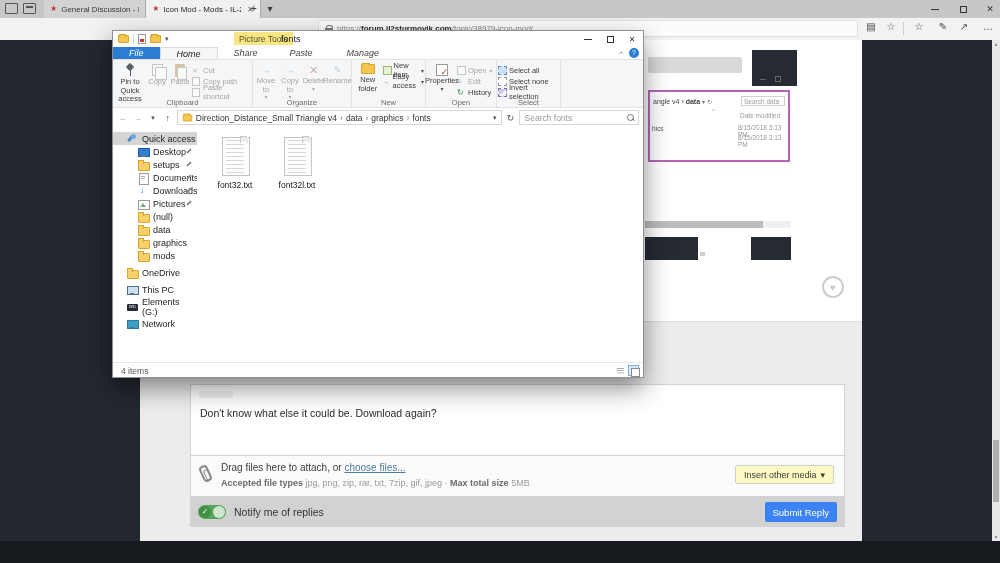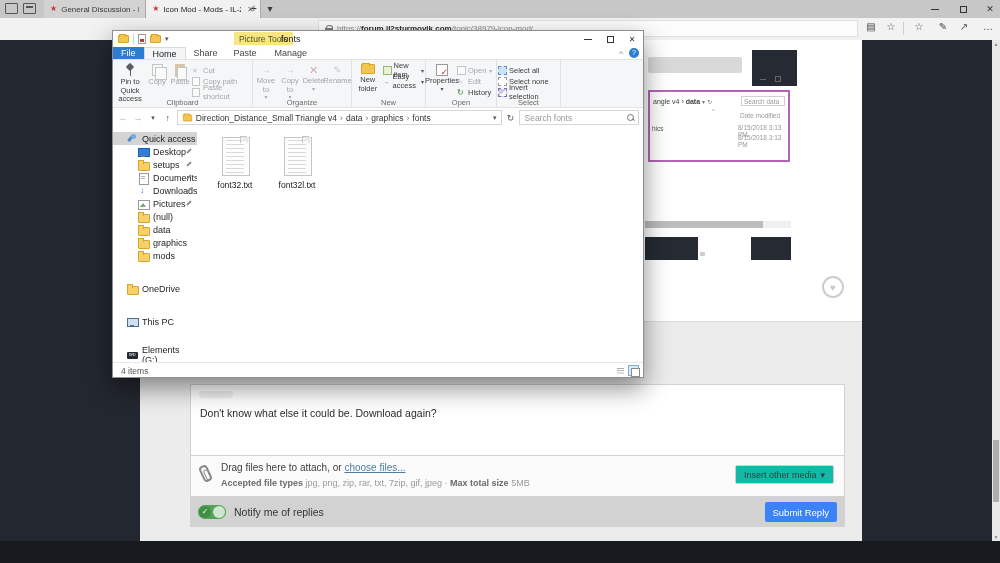--- a/index.html
+++ b/index.html
@@ -76,21 +76,21 @@
   .ghost-chip { position:absolute; left:8px; top:6px; width:34px; height:7px; background:#f0f0f0; border-radius:3px; }
   .reply-text { position:absolute; left:9px; top:22px; font-size:10.5px; color:#2b2b2b; }
 
   .attach { left:190px; top:456px; width:655px; height:41px; background:#fbfbfb; border:1px solid #d2d2d2; border-top:none; }
   .clip { position:absolute; left:10px; top:9px; width:9px; height:17px; border:2px solid #8a8a8a; border-radius:4px; transform:rotate(-25deg); }
   .clip::after { content:""; position:absolute; left:1px; top:3px; width:3px; height:9px; border:1px solid #8a8a8a; border-radius:2px; }
   .attach-l1 { position:absolute; left:30px; top:6px; font-size:10px; color:#3d3d3d; }
   .attach-l1 a { color:#4c7d9e; text-decoration:underline; cursor:pointer; }
   .attach-l2 { position:absolute; left:30px; top:22px; font-size:9px; color:#9a9a9a; }
   .attach-l2 b { color:#6b6b6b; }
-  .insert-media { position:absolute; right:10px; top:9px; height:19px; padding:0 8px; background:#14b8a6; border:1px solid #cfcfcf;
+  .insert-media { position:absolute; right:10px; top:9px; height:19px; padding:0 8px; background:#fef9c3; border:1px solid #cfcfcf;
                   border-radius:2px; font-size:9px; color:#3c3c3c; display:flex; align-items:center; gap:4px; }
 
   .notify-bar { left:190px; top:497px; width:655px; height:30px; background:#d2d2d2; }
   .toggle { position:absolute; left:8px; top:8px; width:28px; height:14px; background:#57a257; border-radius:8px; }
   .toggle .on { position:absolute; left:1px; top:1px; width:12px; height:12px; background:#3f8f45; border-radius:50%;
                 color:#fff; font-size:8px; line-height:12px; text-align:center; }
   .toggle .off { position:absolute; right:1px; top:1px; width:12px; height:12px; background:#cfe5cf; border-radius:50%; }
   .notify-label { position:absolute; left:44px; top:9px; font-size:10.5px; color:#333; }
   .submit-btn { position:absolute; right:8px; top:5px; height:20px; padding:0 8px; background:#3b82f6; color:#fff;
                 font-size:9.5px; display:flex; align-items:center; border-radius:2px; }
@@ -108,21 +108,21 @@
   .mini-doc::after { content:""; position:absolute; left:1px; bottom:1px; width:4px; height:3px; background:#c0392b; }
   .qat-drop { font-size:7px; color:#555; }
   .context-tab { left:121px; top:1px; height:13px; padding:0 5px; background:#f7e682; font-size:8.5px; color:#55502c;
                  display:flex; align-items:center; }
   .win-title { left:168px; top:3px; font-size:9px; color:#222; }
   .ex-ctl { top:0; height:16px; width:22px; display:flex; align-items:center; justify-content:center; color:#333; font-size:8px; }
   .ex-ctl .bar { width:8px; height:1px; background:#333; }
   .ex-ctl .box { width:7px; height:7px; border:1px solid #333; }
 
   .ribbon-tabs { left:0; top:16px; width:100%; height:13px; background:#fff; border-bottom:1px solid #e3e3e3; display:flex; font-size:9px; }
-  .rtab { padding:0 8px; display:flex; align-items:center; color:#444; }
+  .rtab { padding:0 16px; display:flex; align-items:center; color:#444;font-style:italic; }
   .rtab.file { background:#2b7cd3; color:#fff; }
   .rtab.active { background:#f5f6f7; border:1px solid #dadada; border-bottom:none; color:#222; }
   .rtab-right { position:absolute; right:4px; top:17px; display:flex; gap:6px; align-items:center; }
   .rib-caret { font-size:8px; color:#777; }
   .help-dot { width:10px; height:10px; border-radius:50%; background:#2b7cd3; color:#fff; font-size:7px; line-height:10px; text-align:center; }
 
   .ribbon { left:0; top:29px; width:100%; height:48px; background:#f5f6f7; border-bottom:1px solid #e3e3e3; display:flex; }
   .rgroup { position:relative; border-right:1px solid #e2e2e2; height:100%; padding:2px 1px 10px 1px; display:flex; align-items:flex-start; }
   .rgroup .gname { position:absolute; bottom:0; left:0; right:0; text-align:center; font-size:7.5px; color:#6a6a6a; }
   .bigbtn { display:flex; flex-direction:column; align-items:center; font-size:7.5px; color:#3c3c3c; text-align:center; line-height:1.15; padding-top:2px; }
@@ -171,21 +171,21 @@
   .searchbox { width:120px; height:15px; border:1px solid #d6d6d6; background:#fff; position:relative; }
   .searchbox .ph { position:absolute; left:4px; top:2px; font-size:8.5px; color:#9a9a9a; }
   .mag { position:absolute; right:3px; top:3px; width:8px; height:8px; }
   .mag::before { content:""; position:absolute; left:0; top:0; width:5px; height:5px; border:1px solid #777; border-radius:50%; }
   .mag::after { content:""; position:absolute; left:5px; top:5px; width:3px; height:1px; background:#777; transform:rotate(45deg); }
 
   .sidebar { left:0; top:96px; width:84px; bottom:15px; background:#fff; overflow:hidden; padding-top:5px; }
   .nav-item { height:13px; display:flex; align-items:center; gap:4px; padding-left:14px; font-size:9px; color:#1e1e1e; position:relative; }
   .nav-item.child { padding-left:25px; }
   .nav-item.sel { background:#d4d4d4; }
-  .nav-item.gap { margin-top:20px; }
+  .nav-item.gap { margin-top:4px; }
   .pin { position:absolute; right:5px; top:3px; width:7px; height:7px; }
   .pin::before { content:""; position:absolute; left:3px; top:0; width:2px; height:6px; background:#8a8a8a; border-radius:1px; transform:rotate(45deg); }
   .nic { width:11px; height:10px; position:relative; flex:none; }
   .nic.folder::before { content:""; position:absolute; left:0; top:2px; width:10px; height:7px; background:#f6d06a; border:1px solid #d9a52b; border-radius:1px; }
   .nic.folder::after { content:""; position:absolute; left:0; top:0; width:4px; height:3px; background:#f6d06a; border:1px solid #d9a52b; border-bottom:none; }
   .nic.qa::before { content:""; position:absolute; left:2px; top:1px; width:3px; height:7px; background:#4a89c8; transform:rotate(40deg); border-radius:1px; }
   .nic.qa::after { content:""; position:absolute; left:4px; top:0px; width:5px; height:5px; background:#76a9d8; border-radius:50%; }
   .nic.desktop::before { content:""; position:absolute; left:0; top:1px; width:10px; height:7px; background:#2f7fd6; border:1px solid #1f5fa8; }
   .nic.desktop::after { content:""; position:absolute; left:3px; top:8px; width:4px; height:2px; background:#777; }
   .nic.doc::before { content:""; position:absolute; left:1px; top:0; width:8px; height:10px; background:#fff; border:1px solid #9a9a9a; }

